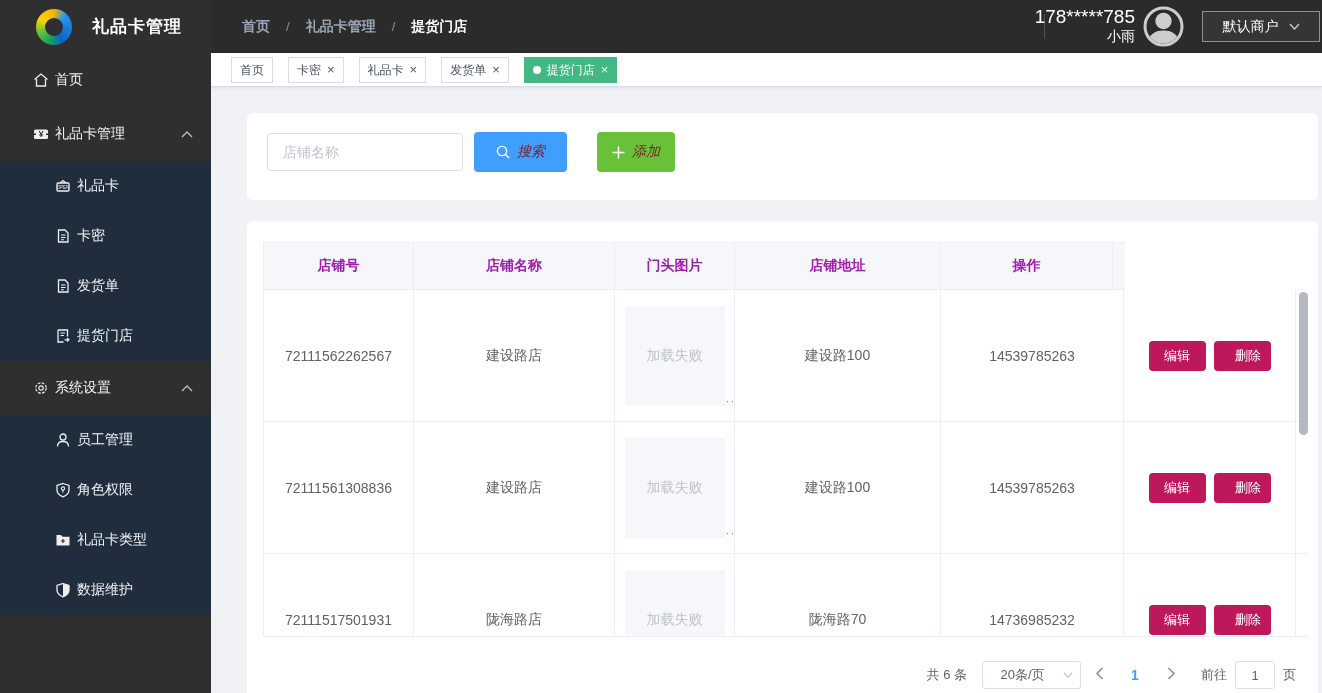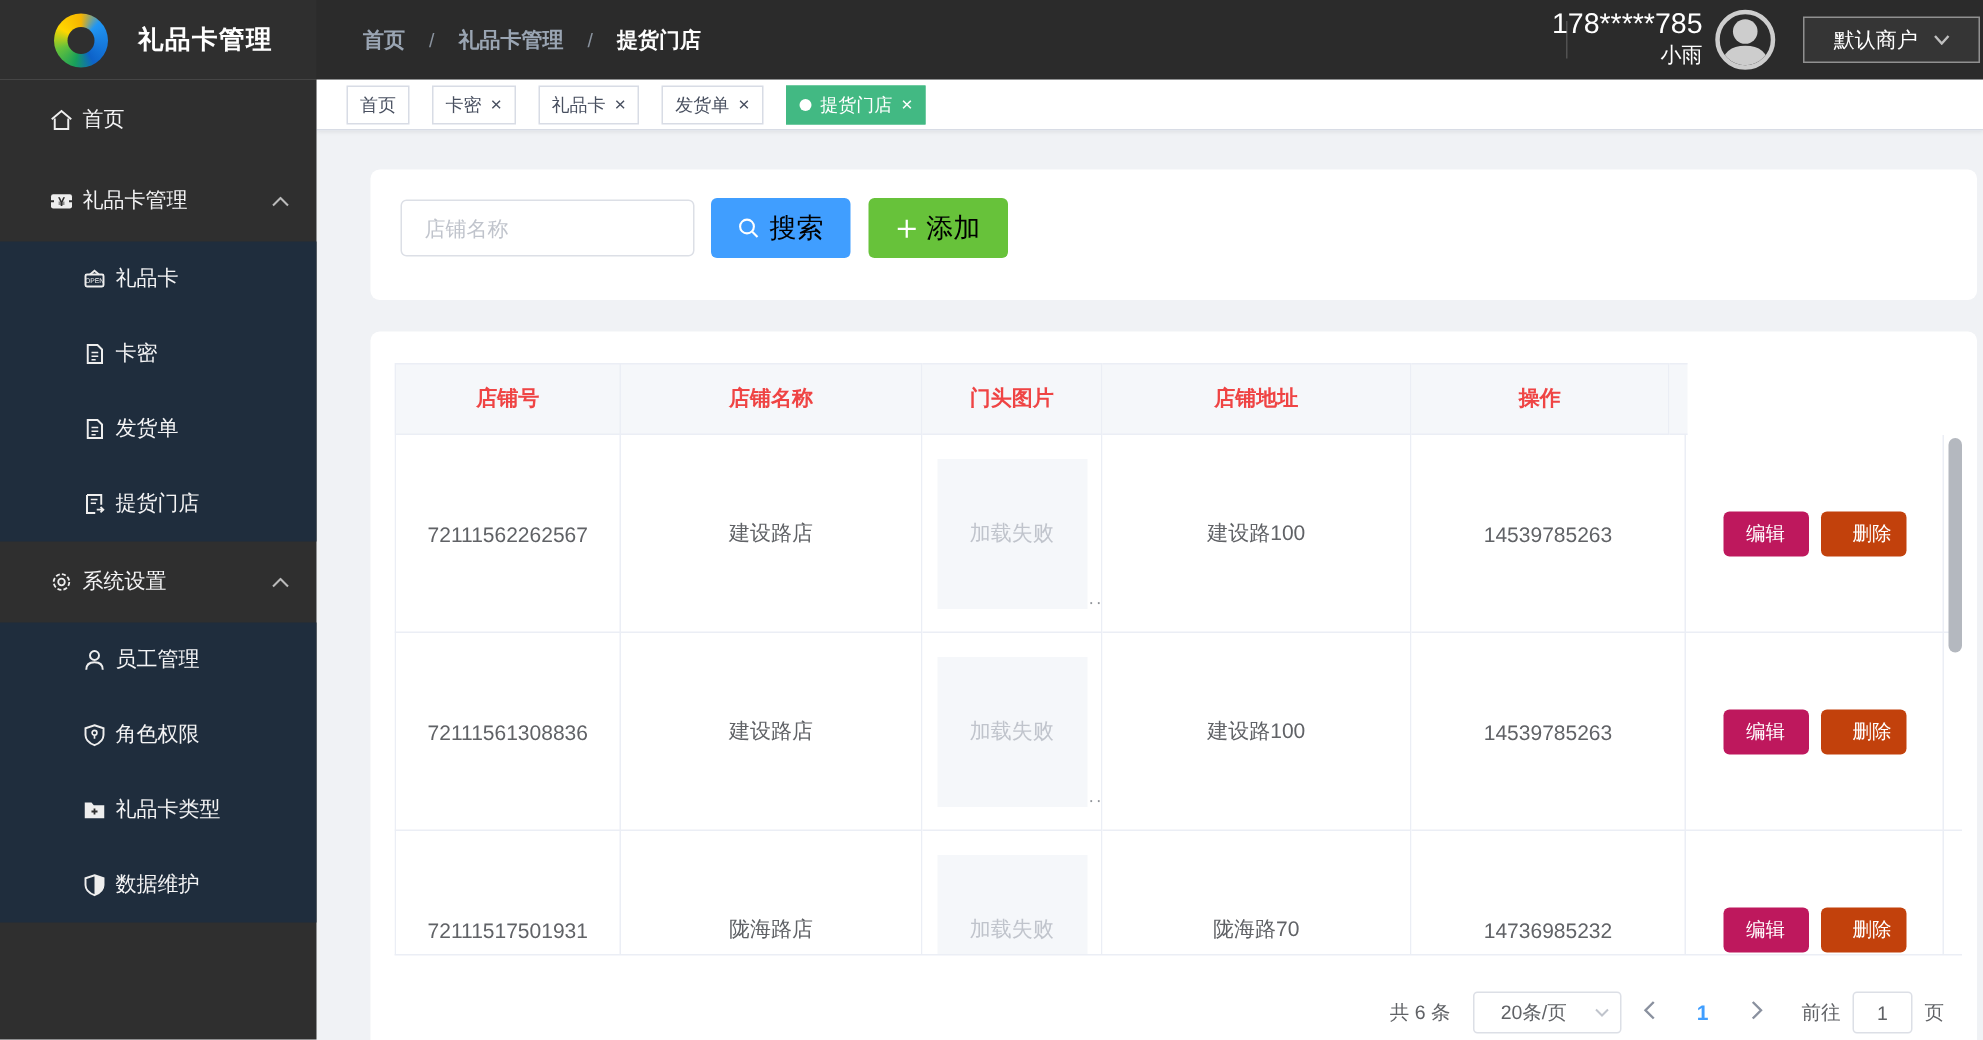--- a/index.html
+++ b/index.html
@@ -39,38 +39,38 @@
 .tag .x { margin-left:6px; font-size:13px; color:#495060; font-style:normal; line-height:1; }
 .tag.active { background:#42b983; border-color:#42b983; color:#fff; }
 .tag.active .x { color:#fff; }
 .tag .dot { width:8px; height:8px; border-radius:50%; background:#fff; margin-right:6px; display:inline-block; }
 
 
 .main { position:absolute; left:211px; top:87px; width:1111px; height:606px; background:#f0f2f5; }
 .search-card { position:absolute; left:36px; top:26px; width:1071px; height:87px; background:#fff; border-radius:6px; }
 .search-input { position:absolute; left:20px; top:20px; width:196px; height:38px; border:1px solid #dcdfe6; border-radius:4px; padding:0 15px; font-size:14px; color:#606266; outline:none; }
 .search-input::placeholder { color:#c0c4cc; }
-.btn { position:absolute; top:19px; height:40px; border:none; border-radius:4px; color:#000000; font-size:18px; display:flex; align-items:center; justify-content:center; gap:7px; cursor:pointer; font-family:inherit; }
+.btn { position:absolute; top:19px; height:40px; border:none; border-radius:4px; color:#7f1d1d; font-size:14px; display:flex; align-items:center; justify-content:center; gap:7px; cursor:pointer; font-family:inherit;font-style:italic; }
 .btn-search { left:227px; width:93px; background:#409eff; }
-.btn-add { left:332px; width:93px; background:#67c23a;text-align:center; }
+.btn-add { left:350px; width:78px; background:#67c23a;text-align:center; }
 
 .table-card { position:absolute; left:36px; top:134px; width:1071px; height:480px; background:#fff; border-radius:6px 6px 0 0; }
 .table-wrap { position:absolute; left:16px; top:21px; width:1045px; height:395px; overflow:hidden; border-bottom:1px solid #ebeef5; font-size:14px; }
 .trow { display:flex; width:1045px; }
 .tcell { border-right:1px solid #ebeef5; border-bottom:1px solid #ebeef5; display:flex; align-items:center; justify-content:center; text-align:center; }
 .trow .tcell:first-child { border-left:1px solid #ebeef5; }
-.thead .tcell { height:48px; background:#f5f7fa; color:#ef4444; font-weight:bold; border-top:1px solid #ebeef5; }
+.thead .tcell { height:48px; background:#f5f7fa; color:#a21caf; font-weight:bold; border-top:1px solid #ebeef5; }
 .tbody .tcell { height:132px; color:#606266; background:#fff; }
 .c0{width:151px;} .c1{width:201px;} .c2{width:120px;} .c3{width:206px;} .c4{width:183px;} .c5{width:172px;} .cg{width:12px; border-right:none;}
 .tbody .cg { background:#fff; border-bottom:1px solid #ebeef5; }
 .imgbox { position:relative; width:100px; height:100px; background:#f5f7fa; display:flex; align-items:center; justify-content:center; color:#c0c4cc; font-size:14px; }
 .alt-dots { position:absolute; right:-11px; bottom:-2px; color:#909399; font-size:12px; letter-spacing:1px; }
 .mini-btn { width:57px; height:30px; border:none; border-radius:4px; color:#fff; font-size:13px; cursor:pointer; font-family:inherit; }
 .mini-edit { background:#be185d; margin-right:8px; }
-.mini-del { background:#c2410c;padding-left:12px; }
+.mini-del { background:#be185d;padding-left:12px; }
 .scroll-thumb { position:absolute; right:0px; top:50px; width:9px; height:143px; background:#b4b8bf; border-radius:5px; }
 
 .pagination { position:absolute; right:22px; top:440px; height:28px; display:flex; align-items:center; font-size:13px; color:#606266; }
 .pg-total { margin-right:15px; }
 .pg-select { position:relative; width:99px; height:28px; border:1px solid #dcdfe6; border-radius:3px; display:flex; align-items:center; justify-content:center; padding-right:18px; color:#606266; cursor:pointer; }
 .pg-select .sel-arrow { position:absolute; right:7px; top:10px; }
 .pg-arrow { width:36px; text-align:center; color:#6b7280; font-size:13px; cursor:pointer; }
 .pg-cur { width:36px; text-align:center; color:#409eff; font-size:14px; font-weight:bold; }
 .pg-goto { margin-left:12px; margin-right:8px; }
 .pg-input { width:40px; height:28px; border:1px solid #dcdfe6; border-radius:3px; text-align:center; font-size:13px; color:#606266; outline:none; margin-right:8px; font-family:inherit; }

